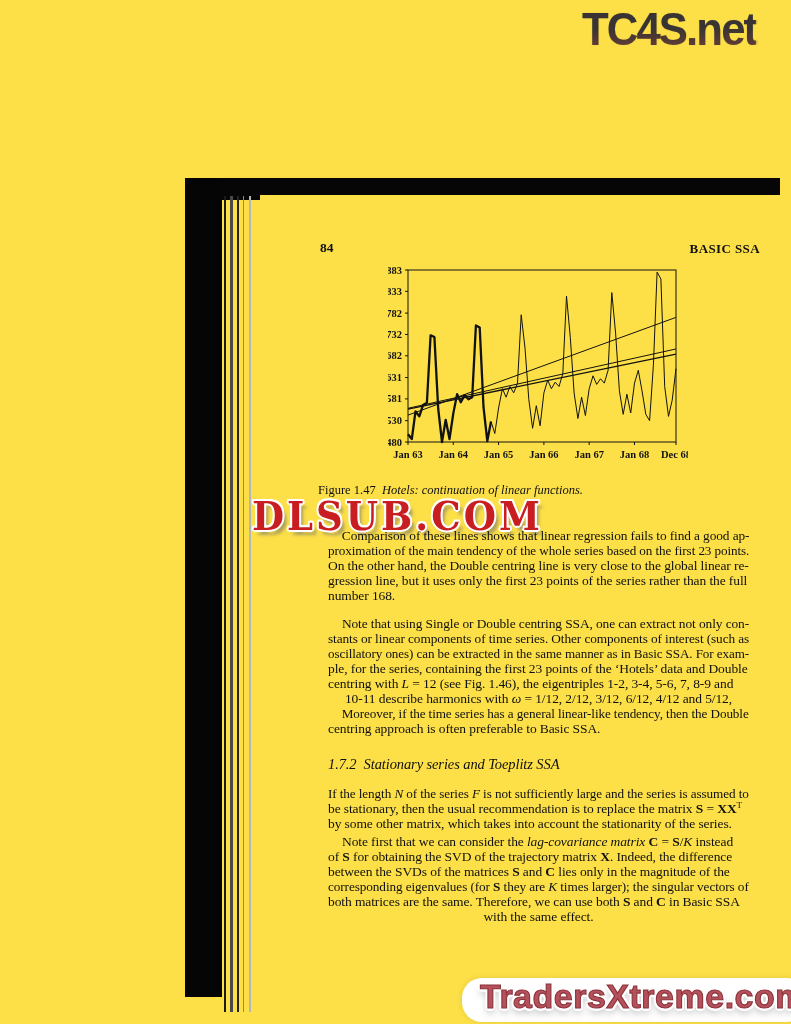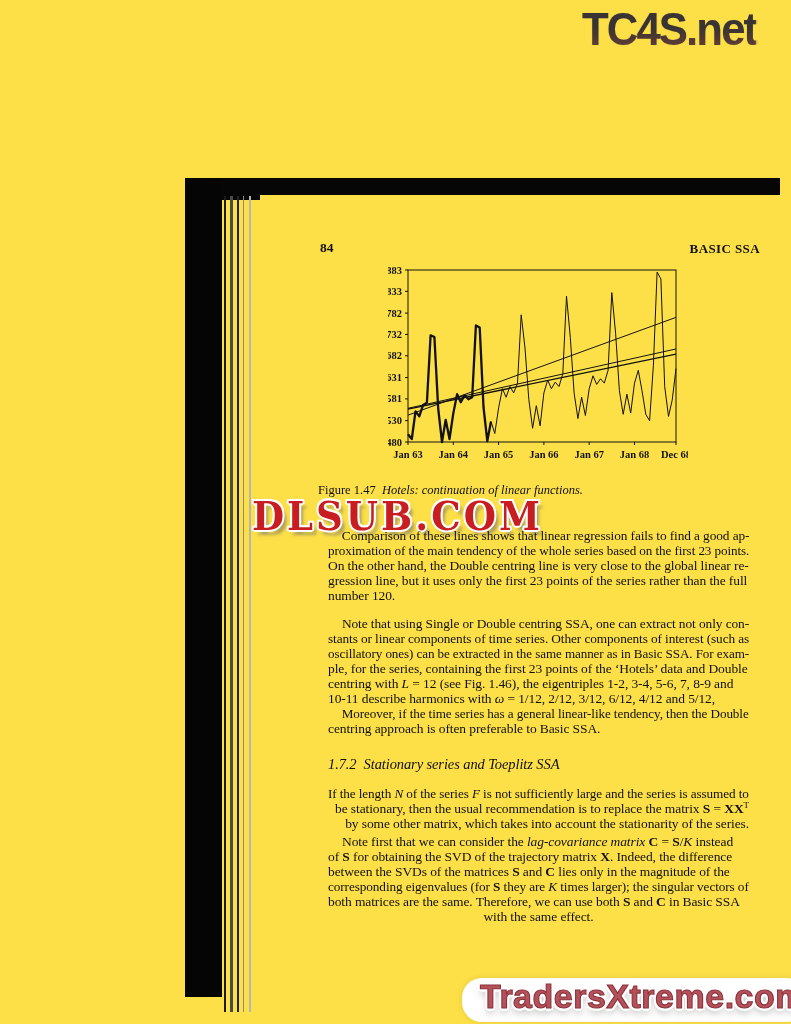--- a/index.html
+++ b/index.html
@@ -139,36 +139,36 @@
   </div>
 
   <div class="dlsub">DLSUB.COM</div>
 
   <div class="body-text">
       <div class="para indent" style="margin-top: 0px;">
         <div class="line" style="transform-origin: 0px 50%; transform: scaleX(0.988263);">Comparison of these lines shows that linear regression fails to find a good ap-</div>
         <div class="line" style="transform-origin: 0px 50%; transform: scaleX(0.974537);">proximation of the main tendency of the whole series based on the first 23 points.</div>
         <div class="line" style="transform-origin: 0px 50%; transform: scaleX(1);">On the other hand, the Double centring line is very close to the global linear re-</div>
         <div class="line" style="transform-origin: 0px 50%; transform: scaleX(1);">gression line, but it uses only the first 23 points of the series rather than the full</div>
-        <div class="line" style="transform-origin: 0px 50%;">number 120.</div>
+        <div class="line" style="transform-origin: 0px 50%;">number 168.</div>
       </div>
       <div class="para indent" style="margin-top: 13px;">
         <div class="line" style="transform-origin: 0px 50%; transform: scaleX(0.992925);">Note that using Single or Double centring SSA, one can extract not only con-</div>
         <div class="line" style="transform-origin: 0px 50%; transform: scaleX(0.985948);">stants or linear components of time series. Other components of interest (such as</div>
         <div class="line" style="transform-origin: 0px 50%; transform: scaleX(0.970046);">oscillatory ones) can be extracted in the same manner as in Basic SSA. For exam-</div>
         <div class="line" style="transform-origin: 0px 50%; transform: scaleX(1);">ple, for the series, containing the first 23 points of the ‘Hotels’ data and Double</div>
         <div class="line" style="transform-origin: 0px 50%; transform: scaleX(1);">centring with <i>L</i> = 12 (see Fig. 1.46), the eigentriples 1-2, 3-4, 5-6, 7, 8-9 and</div>
-        <div class="line" style="transform-origin: 0px 50%; transform: scaleX(1);">10-11 describe harmonics with <i>ω</i> = 1/12, 2/12, 3/12, 6/12, 4/12 and 5/12,</div>
+        <div class="line" style="transform-origin: 0px 50%; transform: scaleX(1); text-align: center;">10-11 describe harmonics with <i>ω</i> = 1/12, 2/12, 3/12, 6/12, 4/12 and 5/12,</div>
       </div>
       <div class="para indent" style="margin-top: 0px;">
         <div class="line" style="transform-origin: 0px 50%; transform: scaleX(0.974537);">Moreover, if the time series has a general linear-like tendency, then the Double</div>
         <div class="line" style="transform-origin: 0px 50%;">centring approach is often preferable to Basic SSA.</div>
       </div>
       <div class="section-heading" style="margin-top: 19px;">1.7.2&nbsp;&nbsp;Stationary series and Toeplitz SSA</div>
-      <div class="para" style="margin-top: 13px; text-align: right;">
+      <div class="para" style="margin-top: 13px;">
         <div class="line" style="transform-origin: 0px 50%; transform: scaleX(0.976798);">If the length <i>N</i> of the series <i>F</i> is not sufficiently large and the series is assumed to</div>
         <div class="line" style="transform-origin: 0px 50%; transform: scaleX(1);">be stationary, then the usual recommendation is to replace the matrix <b>S</b> = <b>XX</b><sup>T</sup></div>
         <div class="line" style="transform-origin: 0px 50%;">by some other matrix, which takes into account the stationarity of the series.</div>
       </div>
       <div class="para indent" style="margin-top: 3px;">
         <div class="line" style="transform-origin: 0px 50%; transform: scaleX(1);">Note first that we can consider the <i>lag-covariance matrix</i> <b>C</b> = <b>S</b>/<i>K</i> instead</div>
         <div class="line" style="transform-origin: 0px 50%; transform: scaleX(1);">of <b>S</b> for obtaining the SVD of the trajectory matrix <b>X</b>. Indeed, the difference</div>
         <div class="line" style="transform-origin: 0px 50%; transform: scaleX(1);">between the SVDs of the matrices <b>S</b> and <b>C</b> lies only in the magnitude of the</div>
         <div class="line" style="transform-origin: 0px 50%; transform: scaleX(0.981352);">corresponding eigenvalues (for <b>S</b> they are <i>K</i> times larger); the singular vectors of</div>
         <div class="line" style="transform-origin: 0px 50%; transform: scaleX(1);">both matrices are the same. Therefore, we can use both <b>S</b> and <b>C</b> in Basic SSA</div>

